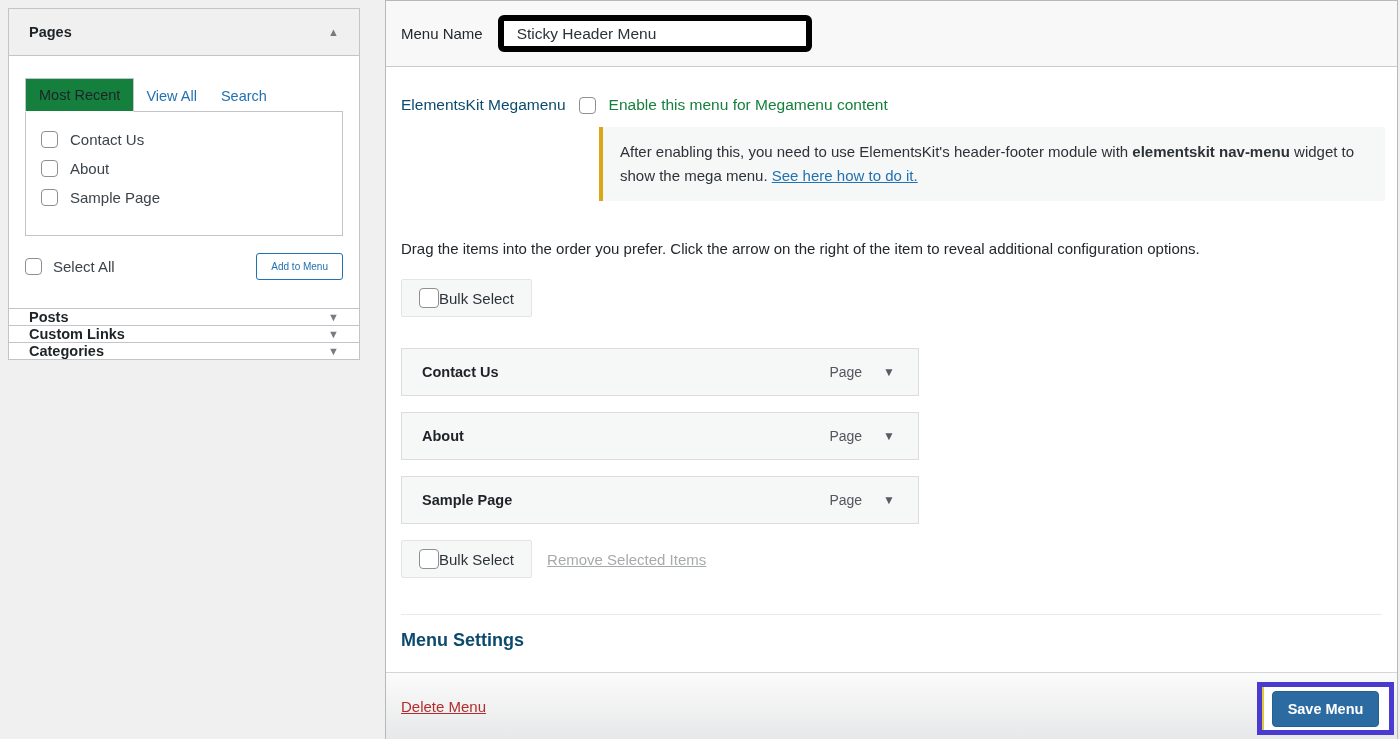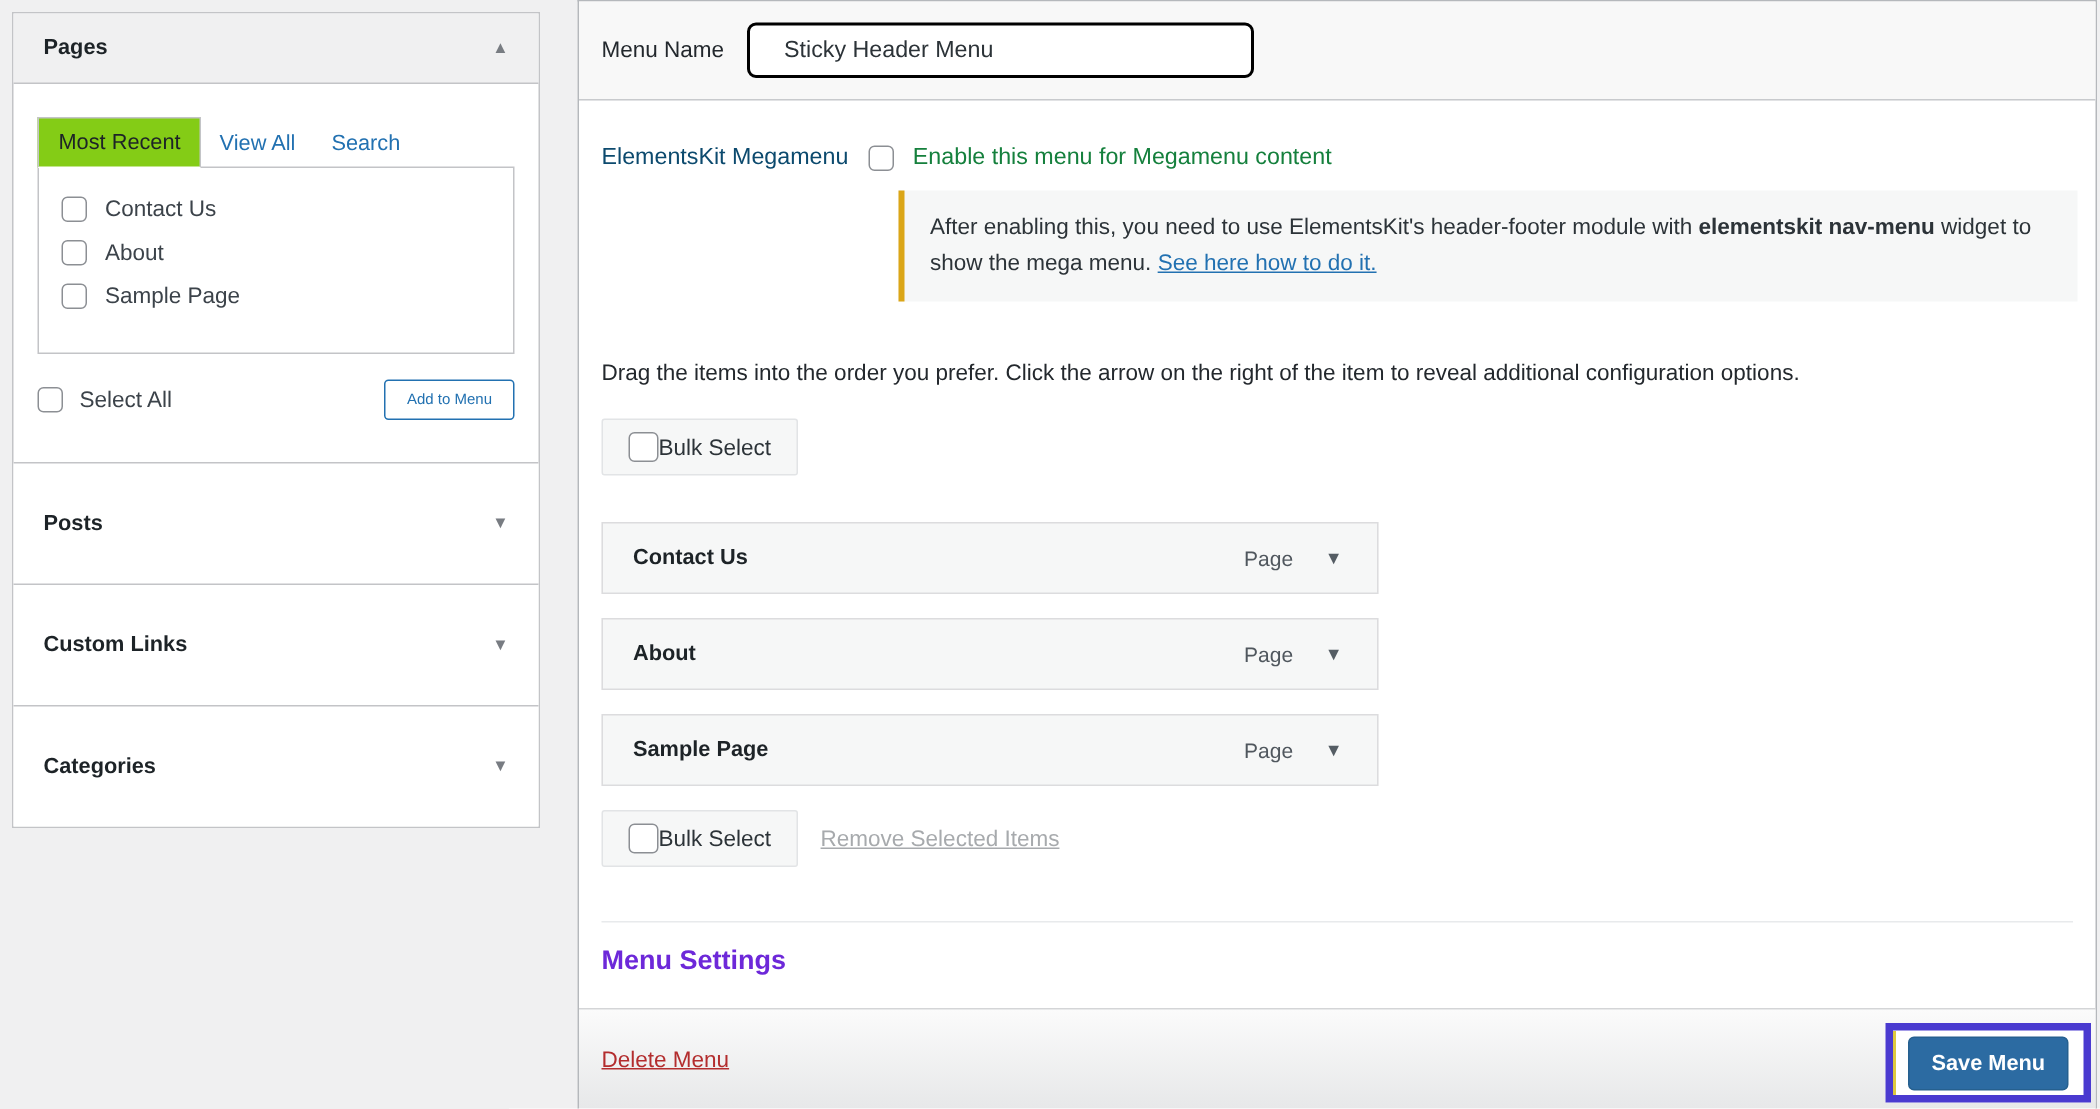--- a/index.html
+++ b/index.html
@@ -19,21 +19,21 @@
   .acc-header {
     display:flex; justify-content:space-between; align-items:center;
     padding:15px 20px; font-weight:bold; font-size:14.5px;
   }
   .acc-header.open { background:#f0f0f1; border-bottom:1px solid #c3c4c7; }
   .acc-arrow { color:#787c82; font-size:11px; line-height:1; }
 
   .pages-content { padding:22px 16px 28px; }
   .tabs { display:flex; align-items:flex-end; position:relative; z-index:2; margin-bottom:-1px; }
   .tab-active {
-    background:#84cc16; border:1px solid #c3c4c7; border-bottom:1px solid #fff;
+    background:#15803d; border:1px solid #c3c4c7; border-bottom:1px solid #fff;
     padding:8px 13px; font-size:14.5px; color:#1d2327; cursor:pointer;
   }
   .tab-link { color:#2271b1; padding:8px 12px; font-size:14.5px; cursor:pointer; text-decoration:none; }
 
   .checklist {
     border:1px solid #c3c4c7; background:#fff;
     padding:13px 15px; height:125px; overflow:hidden;
   }
   .check-item { display:flex; align-items:center; gap:12px; height:29px; font-size:15px; color:#3c434a; }
 
@@ -46,36 +46,36 @@
   .addmenu-row { display:flex; justify-content:space-between; align-items:center; margin-top:17px; }
   .select-all { display:flex; align-items:center; gap:11px; font-size:15px; color:#3c434a; cursor:pointer; }
   .add-btn {
     border:1px solid #2271b1; color:#2271b1; background:#fff;
     border-radius:3px; padding:7px 14px; font-size:10px; cursor:pointer;
     font-family:"Liberation Sans", sans-serif;
   }
   .section-row {
     border-top:1px solid #c3c4c7; background:#fff;
     display:flex; justify-content:space-between; align-items:center;
-    padding:32px 20px; font-weight:bold; font-size:14.5px; cursor:pointer;
+    padding:0 20px; font-weight:bold; font-size:14.5px; cursor:pointer;
   }
 
   
   .right-panel {
     position:absolute; left:385px; top:0; width:1013px; height:741px;
     background:#fff; border:1px solid #b5b8bc; border-bottom:none;
   }
   .menu-name-bar {
     height:66px; background:#f8f8f8; border-bottom:1px solid #c8cacd;
     display:flex; align-items:center; padding:0 15px; gap:15px;
   }
   .menu-name-label { font-size:15px; color:#23282d; }
   .menu-name-input {
-    width:338px; height:37px; border:2px solid #000000; border-radius:6px;
-    padding:0 23px; font-size:15.5px; color:#2c3338; background:#fff;
+    width:314px; height:37px; border:6px solid #000000; border-radius:6px;
+    padding:0 13px; font-size:15.5px; color:#2c3338; background:#fff;
     font-family:"Liberation Sans", sans-serif;
   }
 
   .panel-body { padding:29px 15px 0; }
 
   .mega-row { display:flex; align-items:center; gap:13px; }
   .mega-label { font-weight:normal; font-size:15.5px; color:#0c4a6e; }
   .mega-check { width:22px; height:22px; border-radius:5px; }
   .mega-text { font-size:15.5px; color:#15803d; }
 
@@ -103,21 +103,21 @@
   }
   .mi-title { font-weight:bold; font-size:14.5px; color:#1d2327; flex:1; }
   .mi-type { font-size:14px; color:#50575e; margin-right:21px; }
   .mi-arrow { color:#555d64; font-size:12px; cursor:pointer; }
 
   .bulk-row2 { display:flex; align-items:center; gap:15px; margin-top:15px; }
   .bulk-row2 .bulk-box { margin-top:0; }
   .remove-link { color:#a7aaad; text-decoration:underline; font-size:15px; cursor:pointer; }
 
   .settings-sep { margin-top:36px; border-top:1px solid #e8eaec; }
-  .settings-heading { margin-top:15px; font-size:18px; font-weight:bold; color:#6d28d9; }
+  .settings-heading { margin-top:15px; font-size:18px; font-weight:bold; color:#0c4a6e; }
 
   .panel-footer {
     position:absolute; left:0; right:0; bottom:2px; height:67px;
     border-top:1px solid #d4d5d7;
     background:linear-gradient(#fbfbfb, #e7e8e9);
     display:flex; align-items:center; padding:0 15px;
   }
   .delete-link { color:#b32d2e; text-decoration:underline; font-size:15px; cursor:pointer; }
 
   .save-highlight {

